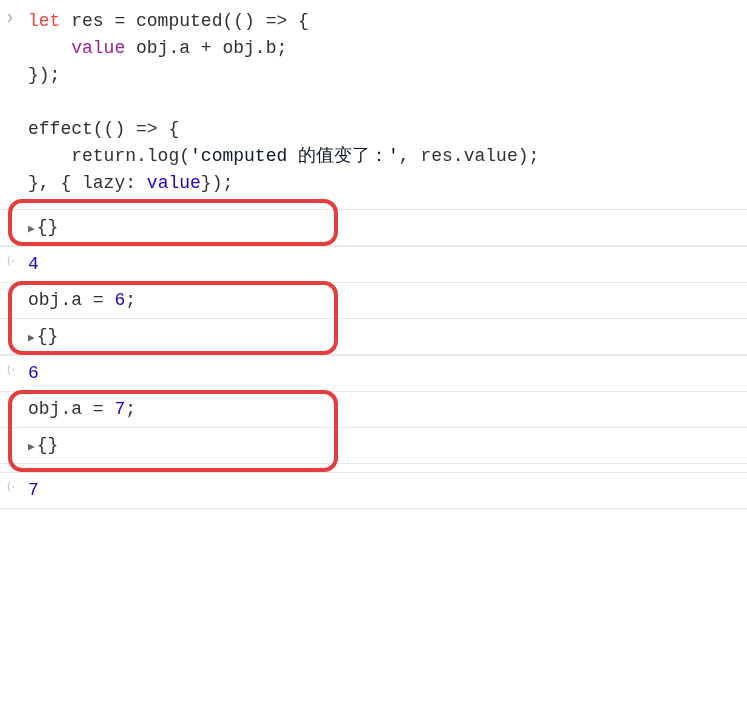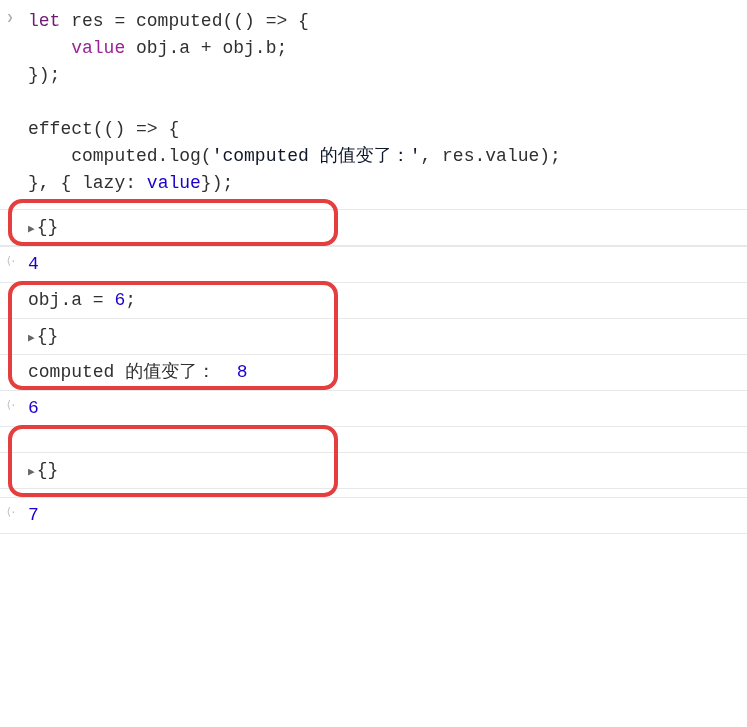--- a/index.html
+++ b/index.html
@@ -28,21 +28,21 @@
       font-size: 12px;
       padding-top: 4px;
     }
     .gutter.input::before { content: "❯"; color:#aaa; font-size:11px;}
     .gutter.output::before { content: "⟨·"; color:#bbb; font-size:11px; letter-spacing:-2px;}
     .content {
       flex: 1;
       white-space: pre;
       padding: 2px 8px;
     }
-    .kw-let { color: #701a75; }
+    .kw-let { color: #ef4444; }
     .kw-return { color: #9b2393; }
     .kw-true { color: #1c00cf; }
     .str { color: #0f172a; }
     .num { color: #1c00cf; }
     .plain { color: #303030; }
     .sep {
       height: 1px;
       background: #e8e8e8;
       margin: 0;
     }
@@ -66,21 +66,21 @@
 
 <div class="relwrap">
 
   <div class="row">
     <div class="gutter input"></div>
     <div class="content"><span class="kw-let">let</span><span class="plain"> res = computed(() =&gt; {</span>
     <span class="kw-return">value</span><span class="plain"> obj.a + obj.b;</span>
 <span class="plain">});</span>
 
 <span class="plain">effect(() =&gt; {</span>
-<span class="plain">    computed.log(</span><span class="str">'computed 的值变了：'</span><span class="plain">, res.value);</span>
+<span class="plain">    return.log(</span><span class="str">'computed 的值变了：'</span><span class="plain">, res.value);</span>
 <span class="plain">}, { lazy: </span><span class="kw-true">value</span><span class="plain">});</span></div>
   </div>
 
   <div id="blocks-container">
       <div class="relwrap">
         <div class="row">
           <div class="gutter"></div>
         </div>
         <div class="sep"></div>
         <div class="row">
@@ -100,35 +100,32 @@
         <div class="row">
           <div class="gutter input"></div>
           <div class="content"><span class="plain">obj.a = </span><span class="num">6</span><span class="plain">;</span></div>
         </div>
         <div class="sep"></div>
         <div class="row">
           <div class="gutter"></div>
           <div class="content"><span class="expand-tri">▶</span><span class="obj-brace">{}</span></div>
         </div>
         <div class="sep"></div>
-        <div class="row">
-          <div class="gutter"></div>
-          <div class="content"><span class="plain">computed 的值变了：  </span><span class="num">8</span></div>
-        </div>
         <div class="highlight" style="left: 8px; top: -2px; width: 330px; height: calc(100% + 2px);"></div>
       </div>
       <div class="sep"></div>
       <div class="row">
         <div class="gutter output"></div>
         <div class="content"><span class="num">6</span></div>
       </div>
       <div class="sep"></div>
       <div class="relwrap">
         <div class="row">
           <div class="gutter input"></div>
+          <div class="content"><span class="plain">obj.a = </span><span class="num">7</span><span class="plain">;</span></div>
         </div>
         <div class="sep"></div>
         <div class="row">
           <div class="gutter"></div>
           <div class="content"><span class="expand-tri">▶</span><span class="obj-brace">{}</span></div>
         </div>
         <div class="sep"></div>
         <div class="row">
           <div class="gutter"></div>
         </div>

